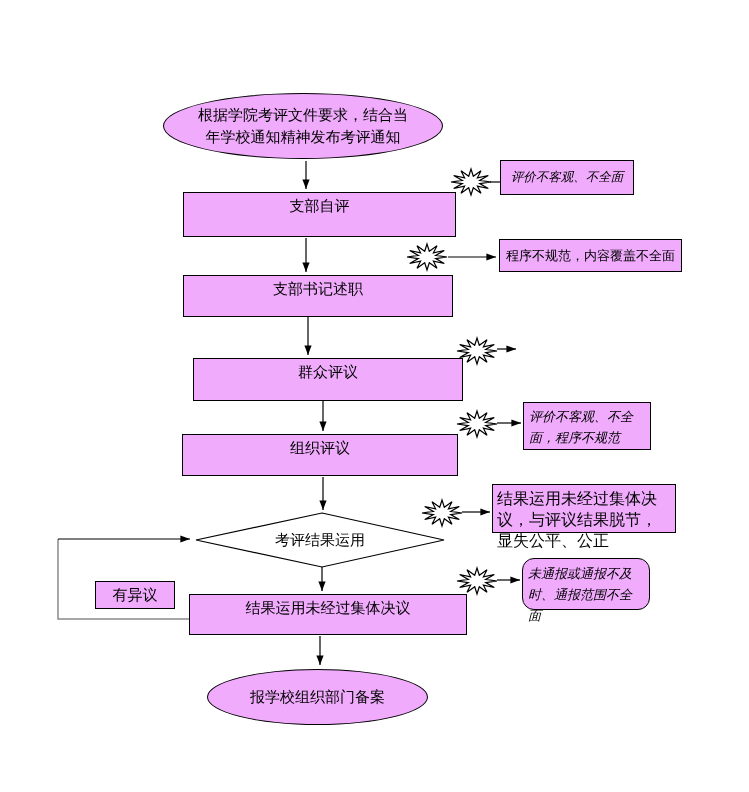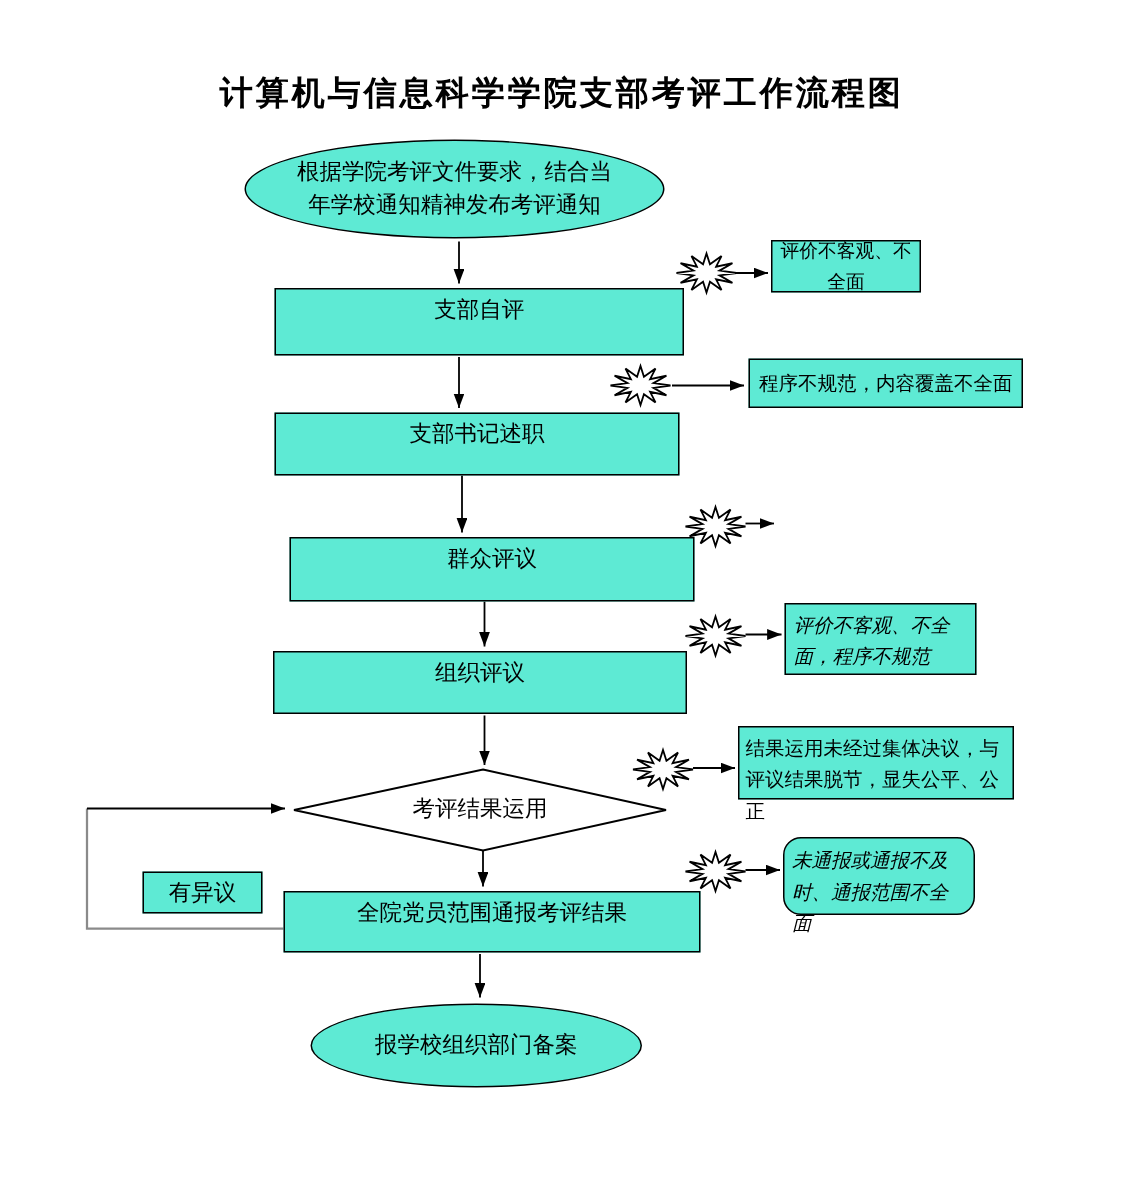--- a/index.html
+++ b/index.html
@@ -5,56 +5,55 @@
   html,body { margin:0; padding:0; background:#ffffff; }
   .canvas {
     position:relative; width:749px; height:792px; background:#ffffff;
     font-family:"Liberation Sans", sans-serif; color:#000; overflow:hidden;
   }
   .title {
     position:absolute; left:0; top:47px; width:100%; text-align:center;
     font-family:"Liberation Serif", serif; font-weight:bold;
     font-size:22px; letter-spacing:2px;
   }
-  .shape { position:absolute; border:1px solid #000; background:#5eead4; box-sizing:border-box; }
+  .shape { position:absolute; border:1px solid #000; background:#f0abfc; box-sizing:border-box; }
   .ellipse { border-radius:50%; display:flex; align-items:center; justify-content:center;
              text-align:center; font-size:15px; line-height:22px; }
   .ellipse .inner { width:216px; }
   .rect { text-align:center; padding-top:4px; font-size:15px; }
   .callout { font-size:13px; line-height:21px; box-sizing:border-box; }
   .callout.center { display:flex; align-items:center; justify-content:center; text-align:center; }
   .callout.wrap { padding:3px 5px;font-style:italic; }
   #start-ellipse { left:163px; top:93px;  width:280px; height:66px; }
   #end-ellipse   { left:207px; top:669px; width:221px; height:56px; font-size:15px; }
   #step1  { left:183px; top:192px; width:273px; height:45px; }
   #step2  { left:183px; top:275px; width:270px; height:42px; }
   #step3  { left:193px; top:358px; width:270px; height:43px; }
   #step4  { left:182px; top:434px; width:276px; height:42px; }
   #report { left:189px; top:594px; width:278px; height:41px; }
   #objection { left:79px; top:581px; width:80px; height:28px; display:flex;
                align-items:center; justify-content:center; font-size:15px;margin-left:16px; }
   #diamond-label { position:absolute; left:196px; top:531px; width:248px;
                    text-align:center; font-size:15px; line-height:18px; }
-  #callout1 { left:514px; top:160px; width:100px; height:35px; font-size:12.5px; }
+  #callout1 { left:500px; top:160px; width:134px; height:35px; font-size:12.5px;font-style:italic; }
   #callout2 { left:499px; top:239px; width:183px; height:33px; }
   #callout3 { left:518px; top:332px; width:184px; height:35px; }
   #callout4 { left:523px; top:402px; width:128px; height:48px; }
-  #callout5 { left:492px; top:484px; width:184px; height:49px; font-size:13px; padding:3px 4px; }
+  #callout5 { left:492px; top:484px; width:184px; height:49px; font-size:16px; padding:3px 4px; }
   #callout6 { left:522px; top:558px; width:128px; height:52px; padding:4px 5px;border-radius:12px; }
   svg.layer { position:absolute; left:0; top:0; }
   svg .ln   { stroke:#000; stroke-width:1.2; fill:none; }
   svg .loop { stroke:#8a8a8a; stroke-width:1.5; fill:none; }
   svg .shp  { stroke:#000; stroke-width:1.2; fill:#fff; }
 </style>
 </head>
 <body>
 
 <div class="canvas">
 
-  <div class="title">计算机与信息科学学院支部考评工作流程图</div>
 
   <svg class="layer" width="749" height="792" viewBox="0 0 749 792">
     <defs>
       <marker id="ah" markerWidth="10" markerHeight="8" refX="8" refY="3" orient="auto">
         <path d="M0,0 L8,3 L0,6 Z" fill="#000"></path>
       </marker>
       <g id="burst">
         <polygon class="shp" points="20,0 8.7,1.6 17.3,6.5 6.4,4.2 10,11.3 2.3,5.8 0,13 -2.3,5.8 -10,11.3 -6.4,4.2 -17.3,6.5 -8.7,1.6 -20,0 -8.7,-1.6 -17.3,-6.5 -6.4,-4.2 -10,-11.3 -2.3,-5.8 0,-13 2.3,-5.8 10,-11.3 6.4,-4.2 17.3,-6.5 8.7,-1.6"></polygon>
       </g>
     </defs>
@@ -107,21 +106,21 @@
     <span>组织评议</span>
   </div>
 
   <div id="diamond-label">考评结果运用</div>
 
   <div class="shape" id="objection">
     <span>有异议</span>
   </div>
 
   <div class="shape rect" id="report">
-    <span>全院党员范围通报考评结果</span>
+    <span>结果运用未经过集体决议</span>
   </div>
 
   <div class="shape ellipse" id="end-ellipse">
     <div>报学校组织部门备案</div>
   </div>
 
   <div class="shape callout center" id="callout1">评价不客观、不全面</div>
   <div class="shape callout center" id="callout2">程序不规范，内容覆盖不全面</div>
   <div class="shape callout wrap" id="callout4">评价不客观、不全面，程序不规范</div>
   <div class="shape callout" id="callout5">结果运用未经过集体决议，与评议结果脱节，显失公平、公正</div>

